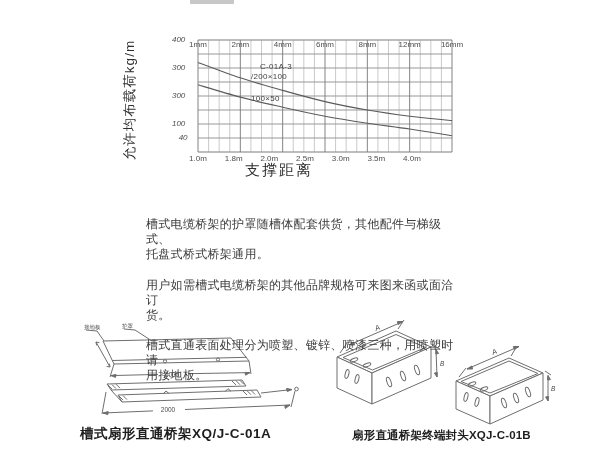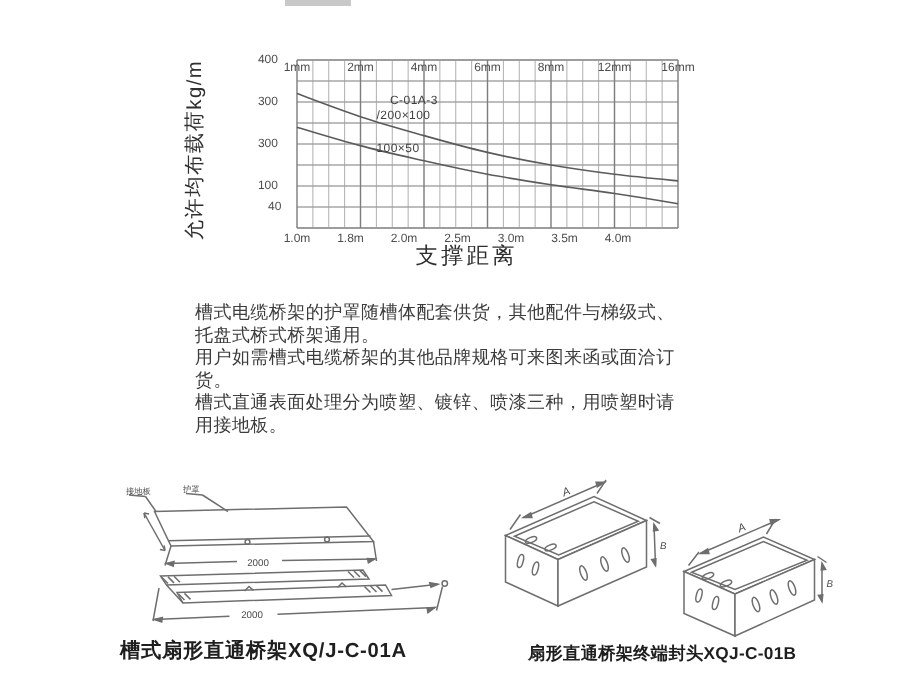--- a/index.html
+++ b/index.html
@@ -4,30 +4,30 @@
 <style>
   html,body{margin:0;padding:0;background:#e8e8e8;}
   .page{position:relative;width:600px;height:450px;background:#ffffff;overflow:hidden;
         font-family:"Liberation Sans","DejaVu Sans",sans-serif;color:#3a3a3a;}
   .abs{position:absolute;}
   .smudge{left:190px;top:0;width:44px;height:4px;background:#9a9a9a;opacity:.55;}
   .chart-title{left:250px;top:5px;width:90px;text-align:center;font-size:16px;color:#2f2f2f;letter-spacing:2px;}
   .y-label{left:60px;top:30px;width:140px;height:140px;pointer-events:none;}
   .y-label span{position:absolute;left:70px;top:70px;transform:translate(-50%,-50%) rotate(-90deg);
         white-space:nowrap;font-size:13.5px;color:#2f2f2f;letter-spacing:1px;}
-  .x-label{left:245px;top:161px;width:100px;text-align:right;font-size:15px;color:#2f2f2f;letter-spacing:2px;}
+  .x-label{left:245px;top:161px;width:100px;text-align:left;font-size:15px;color:#2f2f2f;letter-spacing:2px;}
   .ticks{pointer-events:none;}
   .top-ticks{left:198px;top:12px;width:254px;height:10px;margin-top:28px;}
   .bottom-ticks{left:198px;top:154px;width:214px;height:10px;}
   .ticks span{position:absolute;transform:translateX(-50%);font-size:8px;color:#4d4d4d;white-space:nowrap;}
-  .left-ticks{left:164px;top:0;width:30px;height:160px;}
+  .left-ticks{left:164px;top:0;width:30px;height:160px;font-style:italic;}
   .left-ticks span{position:absolute;right:2px;font-size:8px;color:#4d4d4d;}
   .curve-label{font-size:8px;color:#3f3f3f;white-space:nowrap;letter-spacing:.3px;}
   .para-block{left:130px;top:201px;width:345px;}
-  .para-block p{margin:0;font-size:12px;line-height:14.9px;white-space:pre-line;color:#3c3c3c;letter-spacing:.3px;}
+  .para-block p{margin:16px;font-size:12px;line-height:14.9px;white-space:pre-line;color:#3c3c3c;letter-spacing:.3px;}
   .caption{font-weight:bold;color:#1e1e1e;white-space:nowrap;}
   .caption-left{left:80px;top:425px;font-size:13.5px;letter-spacing:.5px;}
   .caption-right{left:352px;top:428px;font-size:11.5px;letter-spacing:.2px;}
   svg{position:absolute;left:0;top:0;}
   svg text{font-family:"Liberation Sans","DejaVu Sans",sans-serif;fill:#4a4a4a;}
 </style>
 </head>
 <body>
 
 <div class="page">

